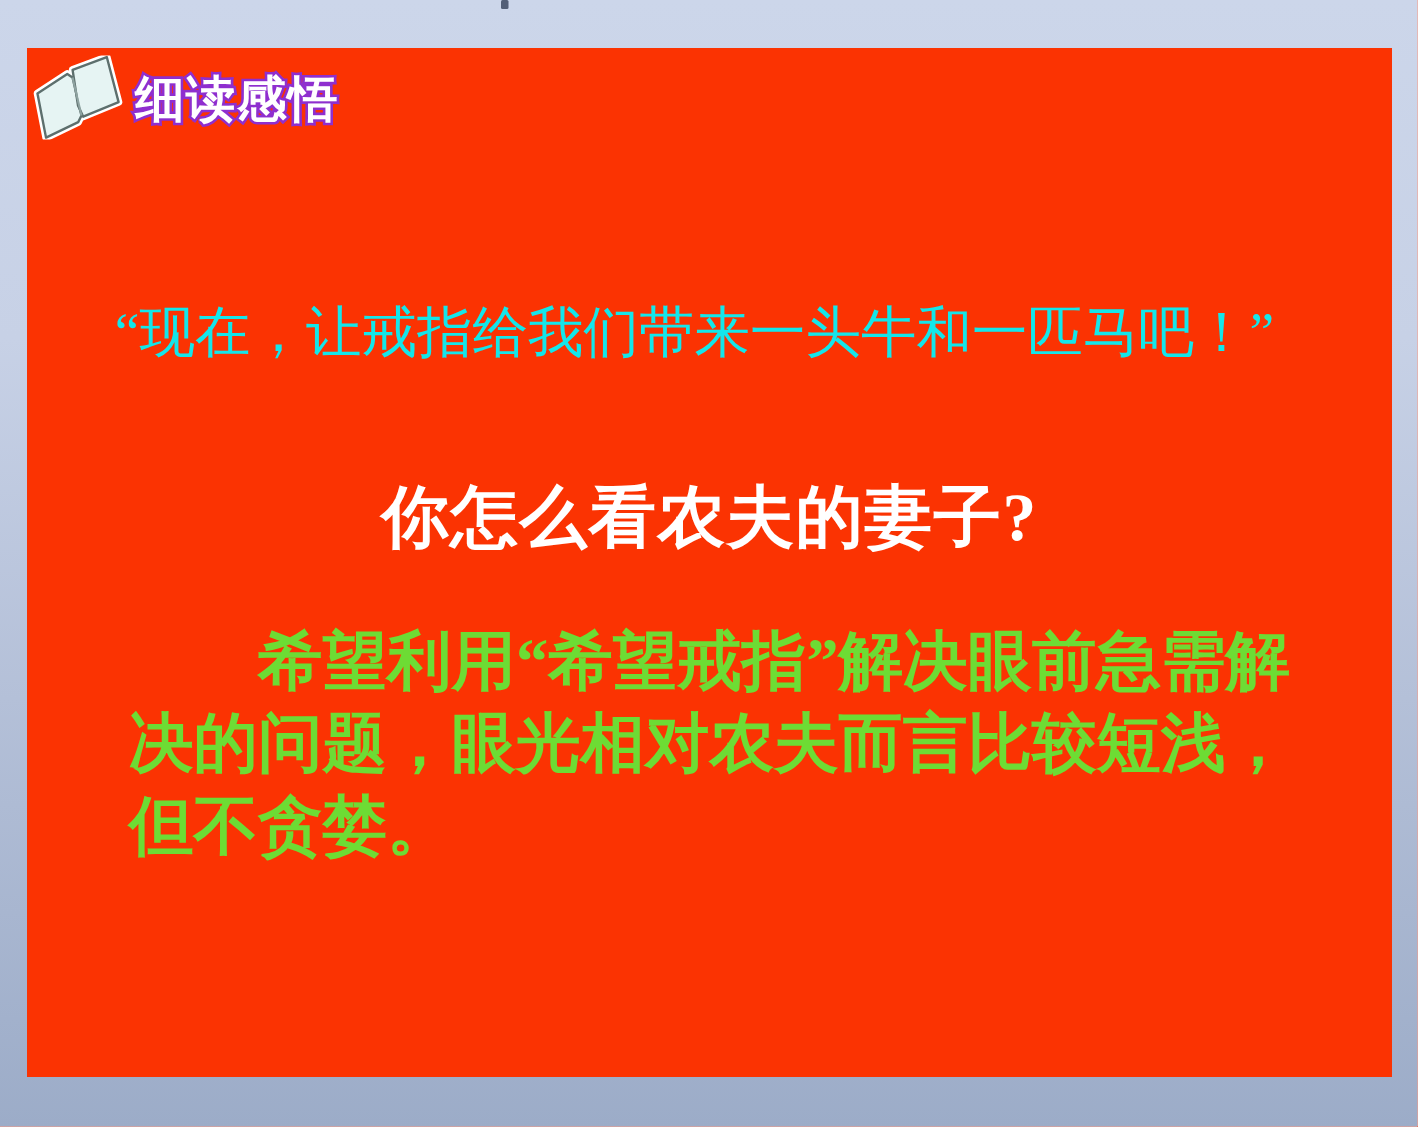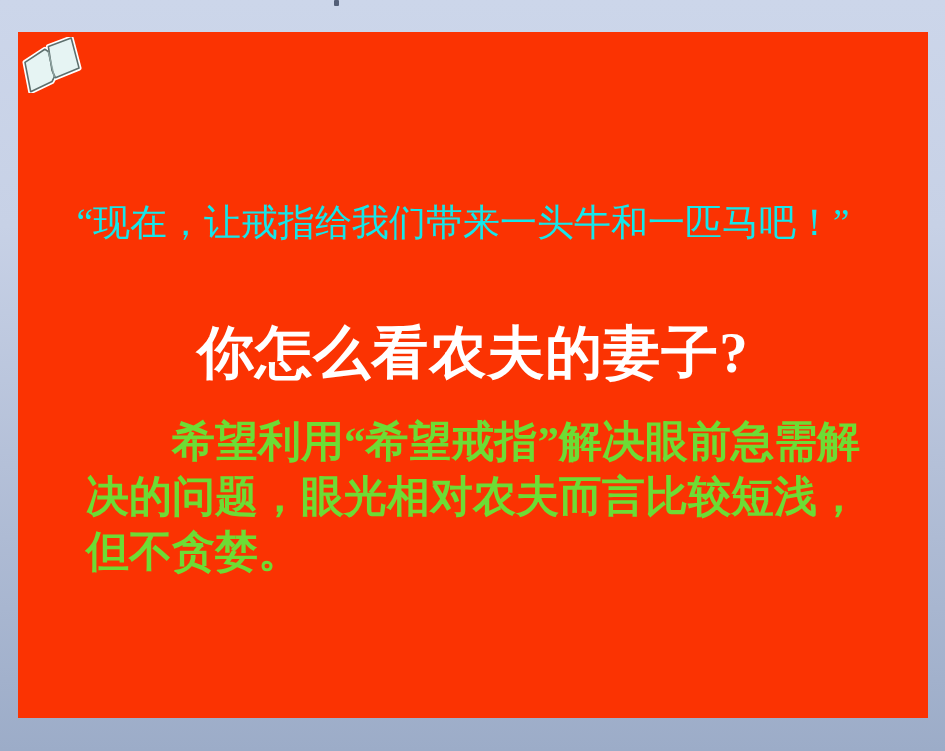--- a/index.html
+++ b/index.html
@@ -102,21 +102,21 @@
   }
 
   .txt-question {
     position: absolute;
     left: 0;
     top: 288px;
     width: 910px;
     text-align: center;
     color: #ffffff;
     font-weight: bold;
-    font-size: 57px;
+    font-size: 45px;
     line-height: 1.15;
     letter-spacing: 1px;
     font-family: "Liberation Serif", "DejaVu Serif", serif;
     white-space: nowrap;
   }
 
   .txt-answer {
     position: absolute;
     left: 68px;
     top: 382px;
@@ -144,20 +144,21 @@
       <svg id="book-icon" viewBox="0 0 66 56">
         <g transform="rotate(-11 33 28)">
           <path d="M6 20 L28 11 L31 14 L32 40 L29 44 L6 50 Z" fill="#dff1f0" stroke="#ffffff" stroke-width="5" stroke-linejoin="round"></path>
           <path d="M32 9 L56 5 L58 36 L33 41 L31 33 Z" fill="#dff1f0" stroke="#ffffff" stroke-width="5" stroke-linejoin="round"></path>
           <path d="M6 20 L28 11 L31 14 L32 40 L29 44 L6 50 Z" fill="#e6f4f3" stroke="#5d6f6d" stroke-width="1.6" stroke-linejoin="round"></path>
           <path d="M32 9 L56 5 L58 36 L33 41 L31 33 Z" fill="#e6f4f3" stroke="#5d6f6d" stroke-width="1.6" stroke-linejoin="round"></path>
           <path d="M31 14 L32 40" fill="none" stroke="#8fa3a1" stroke-width="1.4"></path>
         </g>
       </svg>
 
+      <div id="header-title">细读感悟</div>
     </div>
 
     <div id="slide-body">
 
       <div class="txt-quote">“现在，让戒指给我们带来一头牛和一匹马吧！”</div>
 
       <div class="txt-question">你怎么看农夫的妻子?</div>
 
       <div class="txt-answer">希望利用“希望戒指”解决眼前急需解决的问题，眼光相对农夫而言比较短浅，但不贪婪。</div>
 

